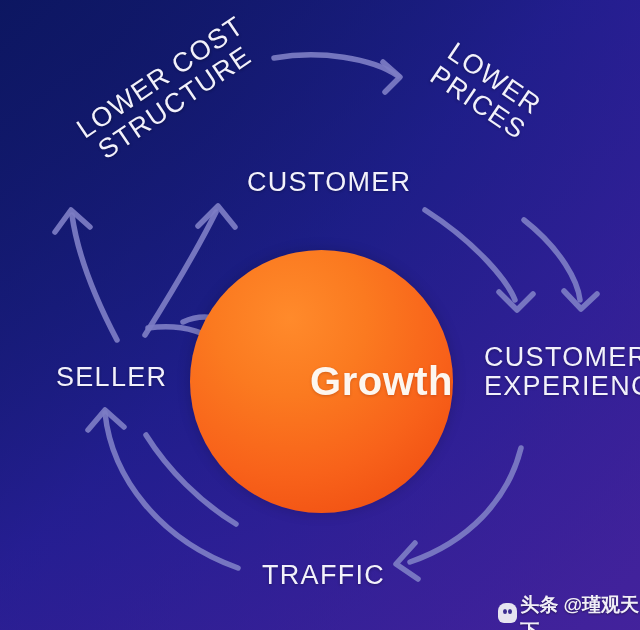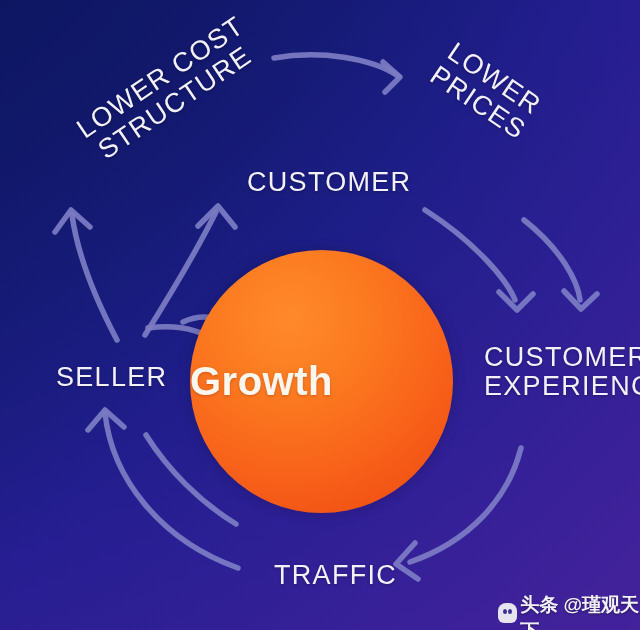--- a/index.html
+++ b/index.html
@@ -51,21 +51,21 @@
   #center-circle {
     position: absolute;
     left: 190px;
     top: 250px;
     width: 263px;
     height: 263px;
     border-radius: 50%;
     background: radial-gradient(circle at 38% 26%, #ff8a2b 0%, #fb7a20 30%, #f8621a 62%, #f04e12 88%, #e8440f 100%);
     display: flex;
     align-items: center;
-    justify-content: flex-start;
+    justify-content: flex-end;
     box-shadow: 0 0 14px rgba(0,0,0,0.18);
   }
   #center-label {
     color: #fdf6ef;
     font-size: 40px;
     font-weight: bold;
     letter-spacing: 0.5px;
     text-shadow: 0 1px 3px rgba(120,30,0,0.30);
   }
   .node-label {
@@ -79,21 +79,21 @@
   }
   .node-label.two-line { text-align: center; }
   .rot-left  { transform: rotate(-34deg); transform-origin: center center; }
   .rot-right { transform: rotate(34deg);  transform-origin: center center; }
 
   #label-lower-cost-structure { left: 72px;  top: 62px;  width: 190px; }
   #label-lower-prices        { left: 424px; top: 62px;  width: 124px; }
   #label-selection           { left: 247px; top: 168px; }
   #label-customer-experience { left: 484px; top: 343px; width: 156px; text-align: right; }
   #label-seller              { left: 56px;  top: 363px; }
-  #label-traffic             { left: 274px; top: 561px; text-align: center; }
+  #label-traffic             { left: 262px; top: 561px; text-align: center; }
 
   #watermark {
     position: absolute;
     left: 498px;
     top: 592px;
     display: flex;
     align-items: center;
     gap: 3px;
     opacity: 0.93;
   }

